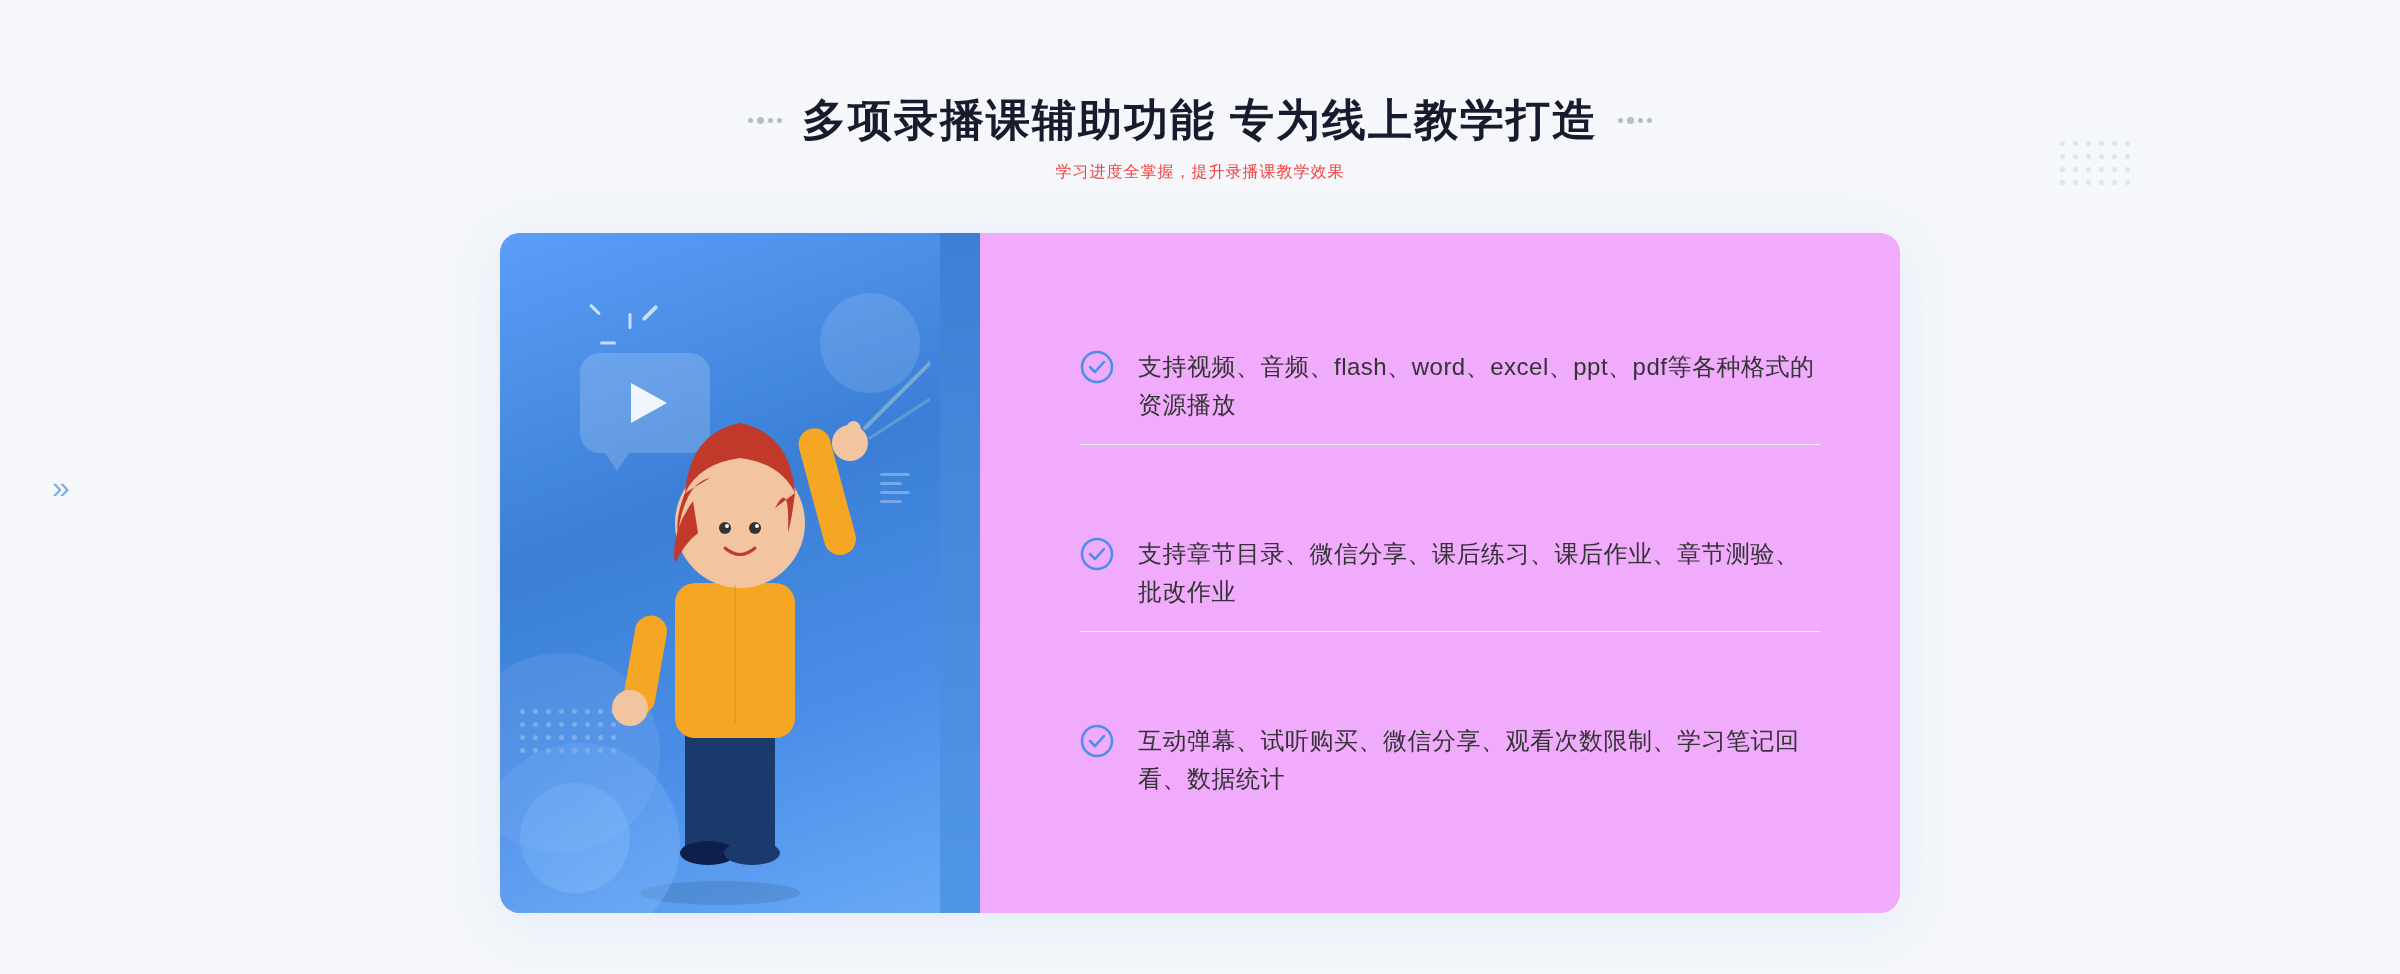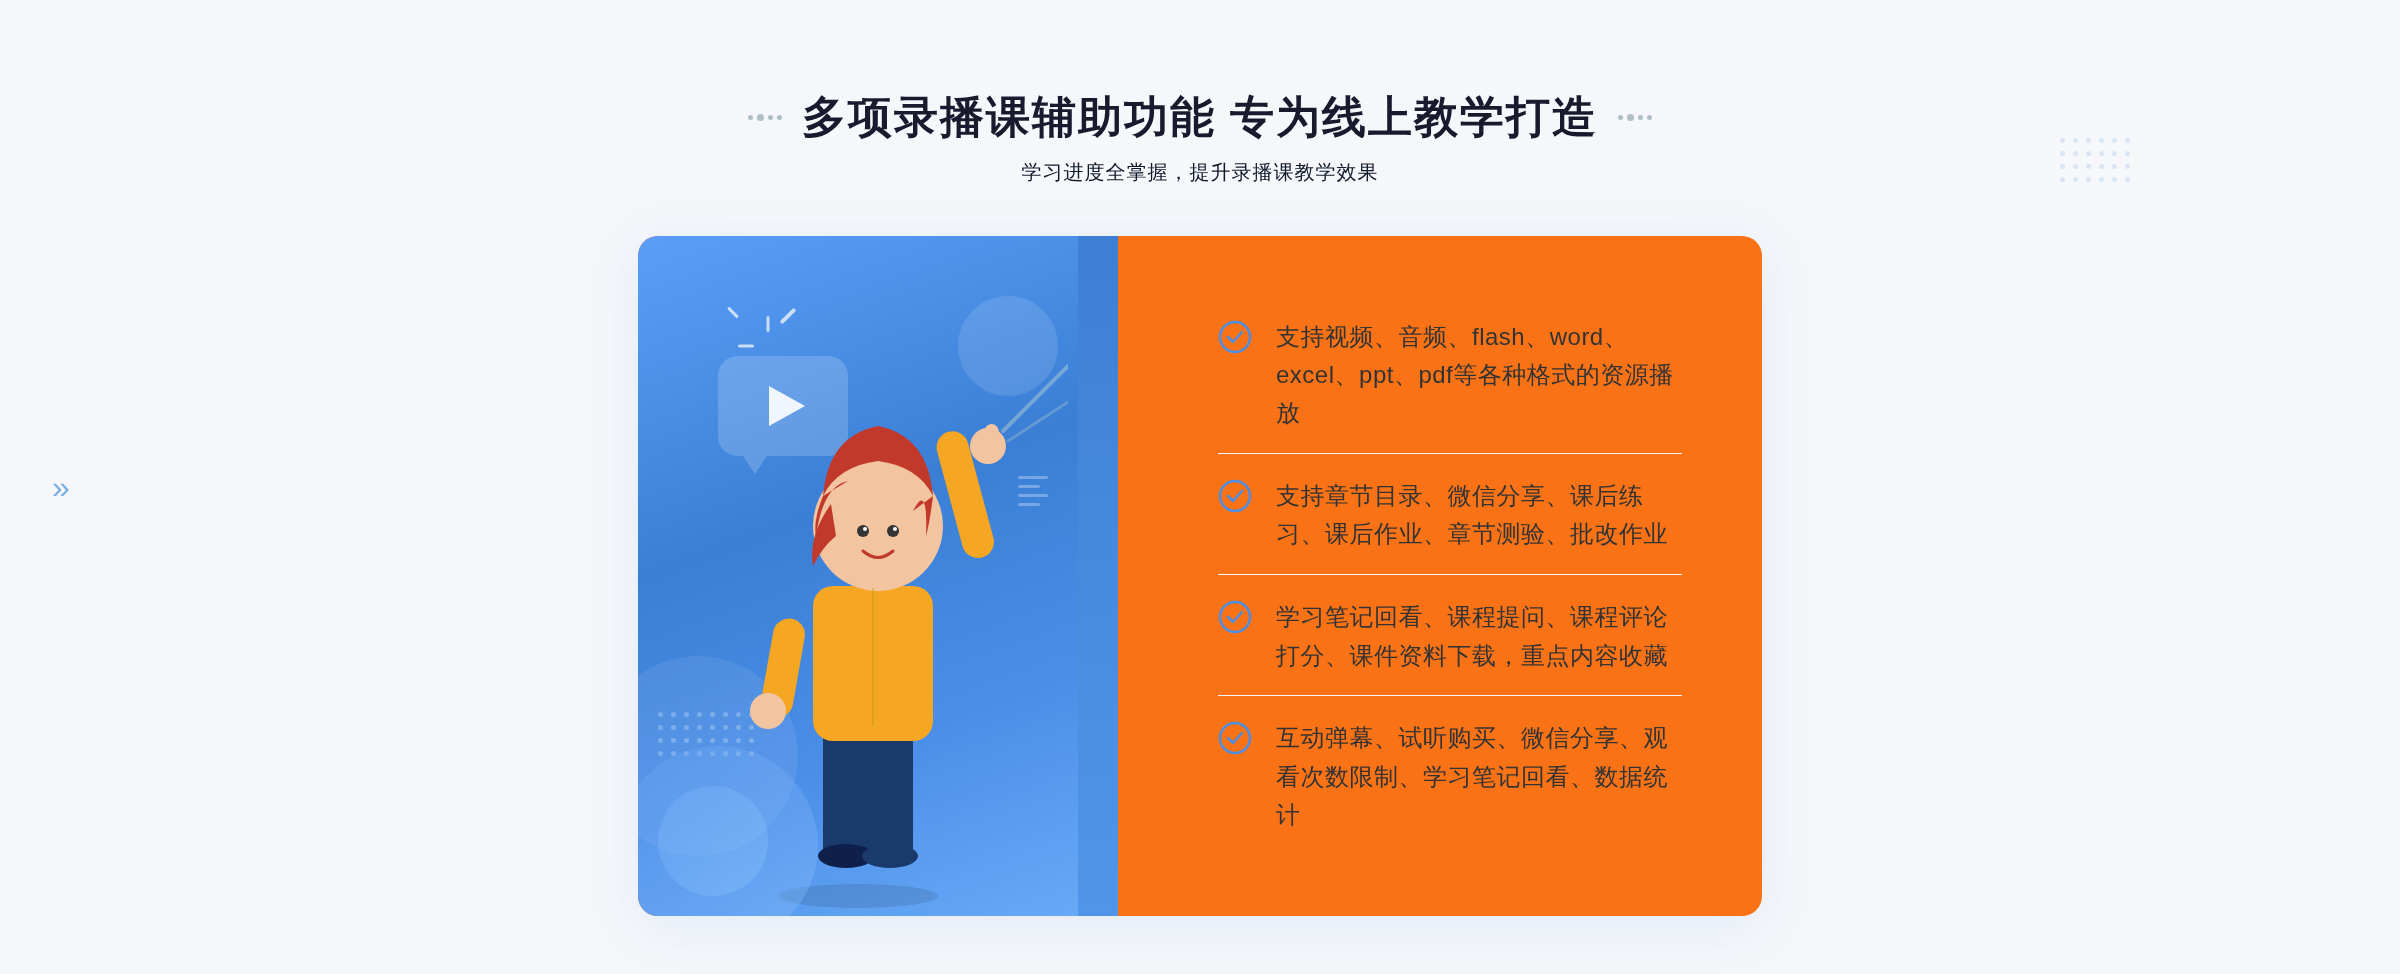--- a/index.html
+++ b/index.html
@@ -96,33 +96,33 @@
     }
 
     .main-title {
       font-size: 44px;
       font-weight: 700;
       color: #1a1a2e;
       letter-spacing: 2px;
     }
 
     .sub-title {
-      font-size: 20px;
-      color: #0f172a;
+      font-size: 16px;
+      color: #ef4444;
       margin-top: 10px;
       font-weight: 400;
       letter-spacing: 1px;
     }
 
     
     .content-area {
       display: flex;
       align-items: stretch;
-      width: 1124px;
-      background: #f97316;
+      width: 1400px;
+      background: #f0abfc;
       border-radius: 20px;
       box-shadow: 0 10px 60px rgba(100, 150, 230, 0.12);
       overflow: visible;
       position: relative;
       min-height: 680px;
     }
 
     
     .illustration-panel {
       width: 480px;
@@ -494,29 +494,20 @@
       <div class="feature-item">
         <div class="check-icon">
           <svg viewBox="0 0 34 34" fill="none" xmlns="http://www.w3.org/2000/svg">
             <circle cx="17" cy="17" r="15" stroke="#4a8ee8" stroke-width="2.5"></circle>
             <path d="M10 17 L15 22 L24 12" stroke="#4a8ee8" stroke-width="2.5" stroke-linecap="round" stroke-linejoin="round"></path>
           </svg>
         </div>
         <p class="feature-text">支持章节目录、微信分享、课后练习、课后作业、章节测验、批改作业</p>
       </div>
 
-      <div class="feature-item">
-        <div class="check-icon">
-          <svg viewBox="0 0 34 34" fill="none" xmlns="http://www.w3.org/2000/svg">
-            <circle cx="17" cy="17" r="15" stroke="#4a8ee8" stroke-width="2.5"></circle>
-            <path d="M10 17 L15 22 L24 12" stroke="#4a8ee8" stroke-width="2.5" stroke-linecap="round" stroke-linejoin="round"></path>
-          </svg>
-        </div>
-        <p class="feature-text">学习笔记回看、课程提问、课程评论打分、课件资料下载，重点内容收藏</p>
-      </div>
 
       <div class="feature-item">
         <div class="check-icon">
           <svg viewBox="0 0 34 34" fill="none" xmlns="http://www.w3.org/2000/svg">
             <circle cx="17" cy="17" r="15" stroke="#4a8ee8" stroke-width="2.5"></circle>
             <path d="M10 17 L15 22 L24 12" stroke="#4a8ee8" stroke-width="2.5" stroke-linecap="round" stroke-linejoin="round"></path>
           </svg>
         </div>
         <p class="feature-text">互动弹幕、试听购买、微信分享、观看次数限制、学习笔记回看、数据统计</p>
       </div>

